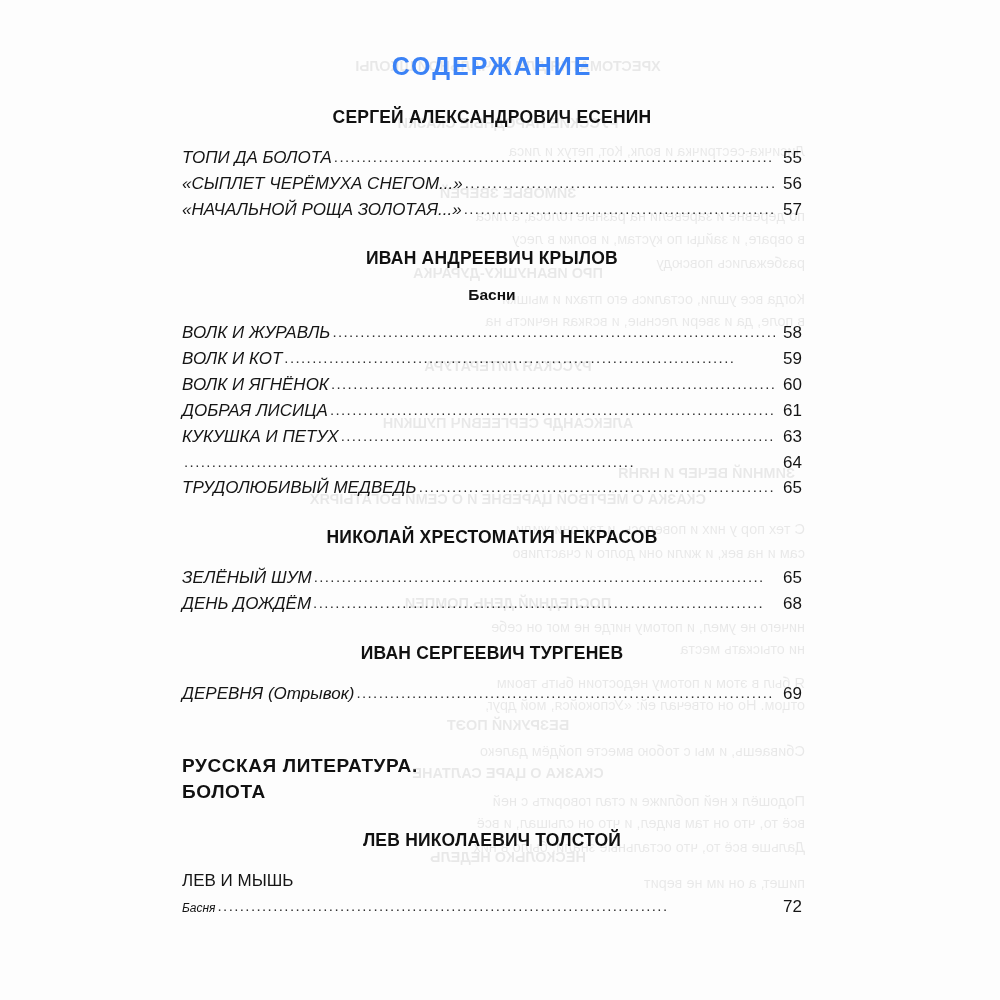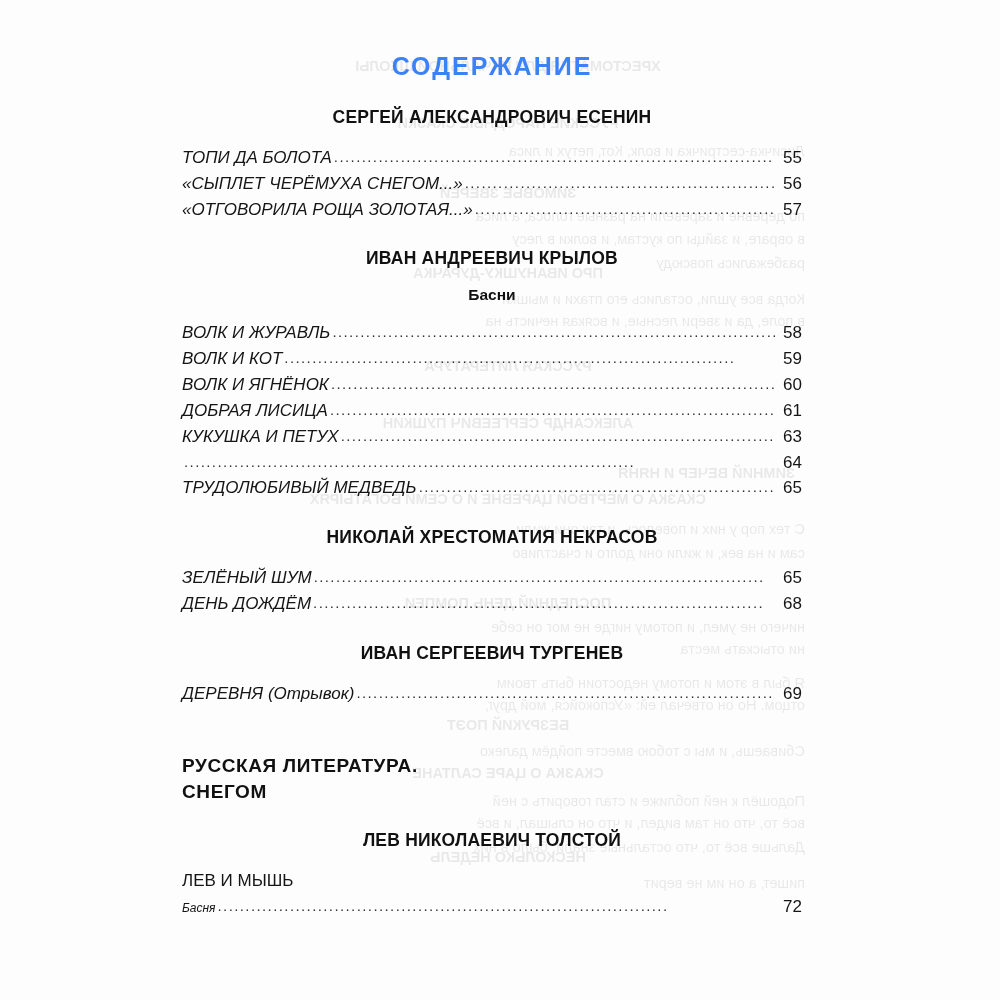--- a/index.html
+++ b/index.html
@@ -173,21 +173,21 @@
         <span class="t">ТОПИ ДА БОЛОТА</span>
         <span class="dots">.................................................................................</span>
         <span class="pg">55</span>
       </li>
       <li class="toc-item">
         <span class="t">«СЫПЛЕТ ЧЕРЁМУХА СНЕГОМ...»</span>
         <span class="dots">.................................................................................</span>
         <span class="pg">56</span>
       </li>
       <li class="toc-item">
-        <span class="t">«ОТГОВОРИЛА РОЩА ЗОЛОТАЯ...»</span>
+        <span class="t">«НАЧАЛЬНОЙ РОЩА ЗОЛОТАЯ...»</span>
         <span class="dots">.................................................................................</span>
         <span class="pg">57</span>
       </li>
     </ul>
 
     <div class="author">ИВАН АНДРЕЕВИЧ КРЫЛОВ</div>
     <div class="subhead">Басни</div>
     <ul class="toc-list">
       <li class="toc-item">
         <span class="t">ВОЛК И ЖУРАВЛЬ</span>
@@ -243,21 +243,21 @@
     <ul class="toc-list">
       <li class="toc-item">
         <span class="t">ДЕРЕВНЯ (Отрывок)</span>
         <span class="dots">.................................................................................</span>
         <span class="pg">69</span>
       </li>
     </ul>
 
     <div class="section-title">
       <span>РУССКАЯ ЛИТЕРАТУРА.</span>
-      <span class="l2">СНЕГОМ</span>
+      <span class="l2">БОЛОТА</span>
     </div>
 
     <div class="author">ЛЕВ НИКОЛАЕВИЧ ТОЛСТОЙ</div>
     <ul class="toc-list">
       <li class="toc-item multi">
         <div>ЛЕВ И МЫШЬ</div>
         <div class="line2">
           <span class="t sub">Басня</span>
           <span class="dots">.................................................................................</span>
           <span class="pg">72</span>

